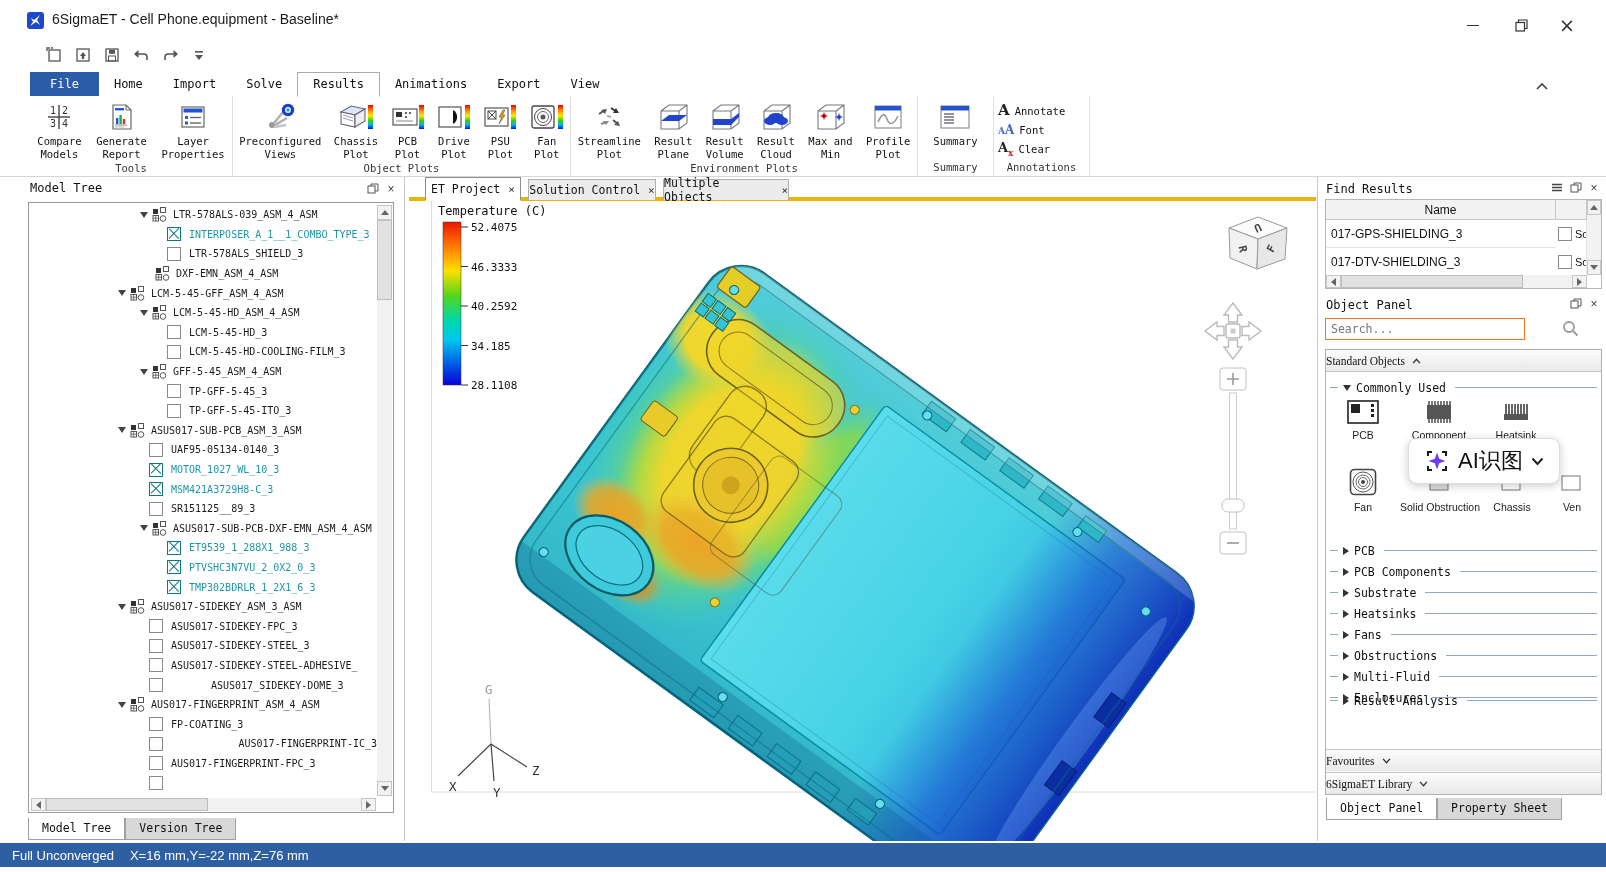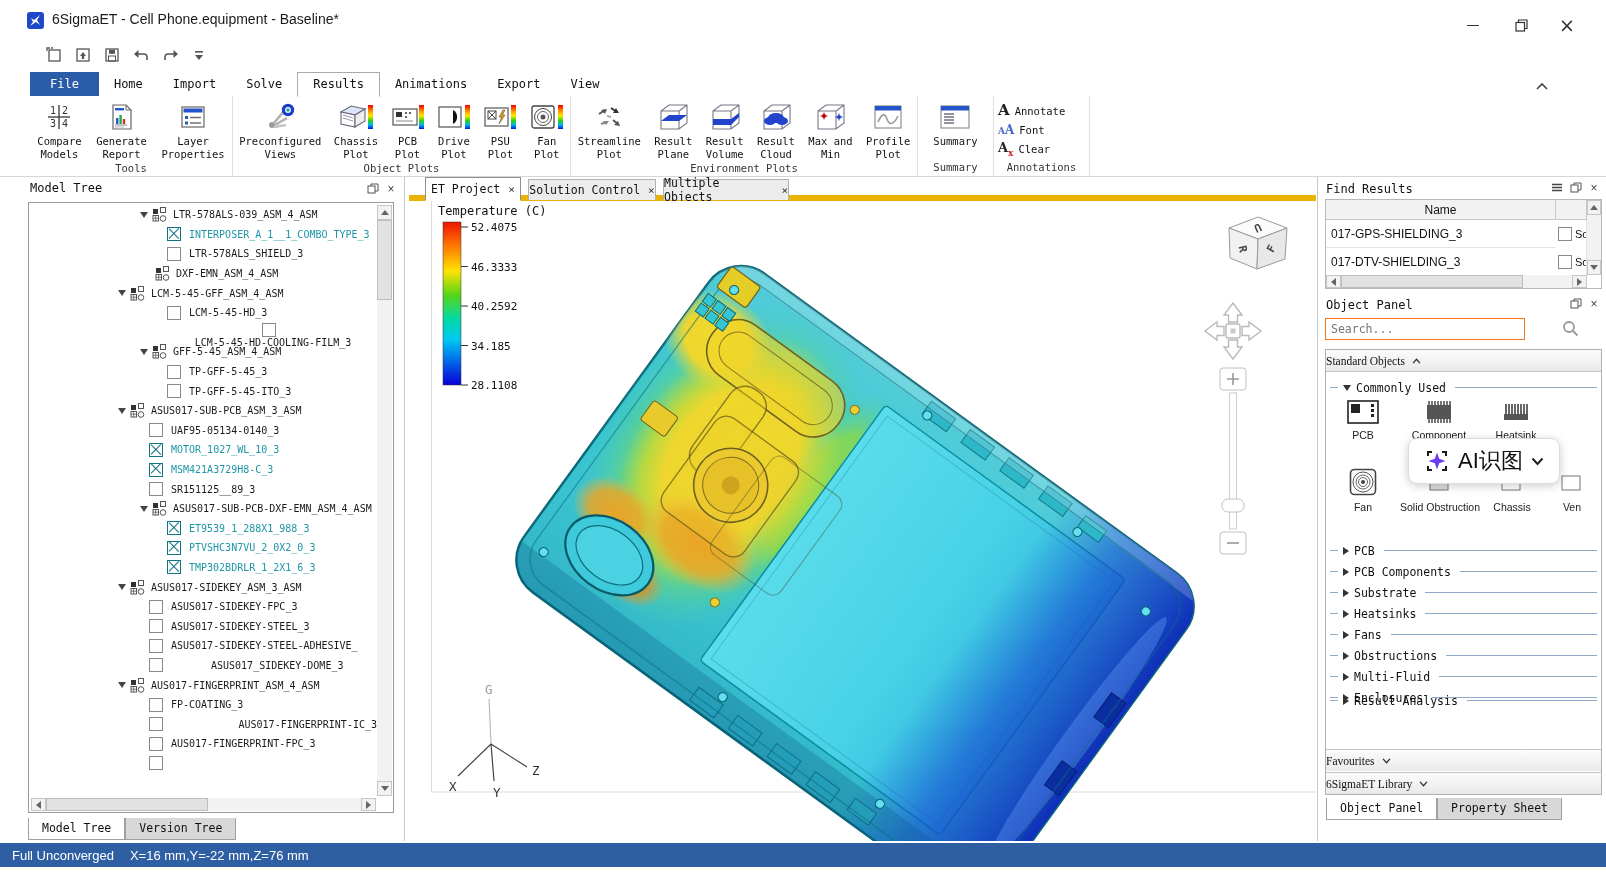--- a/index.html
+++ b/index.html
@@ -71,21 +71,21 @@
   .tri.left{border-top:4px solid transparent;border-bottom:4px solid transparent;border-right:5px solid #666}
   .tri.right{border-top:4px solid transparent;border-bottom:4px solid transparent;border-left:5px solid #666}
   #mt-vscroll{position:absolute;right:1px;top:2px;width:15px;bottom:16px}
   #mt-hscroll{position:absolute;left:2px;bottom:1px;height:13px;right:17px}
   #lp-tabs{position:absolute;left:28px;top:641px;height:22px;display:flex}
   .ptab{font-family:"DejaVu Sans Mono",monospace;font-size:11.5px;padding:0 13px;line-height:20px;border:1px solid #a0a0a0;border-top:none;background:#d8d8d8}
   .ptab.active{background:#fff}
 
   
   #center{position:absolute;left:409px;top:177px;width:907px;height:664px}
-  #vp-tabs{position:absolute;left:0;top:0;width:100%;height:24px;border-bottom:6px solid #eab308;box-sizing:border-box}
+  #vp-tabs{position:absolute;left:0;top:0;width:100%;height:24px;border-bottom:4px solid #eab308;box-sizing:border-box}
   .vtab{position:absolute;top:2px;height:21px;background:#ececec;border:1px solid #b0b0b0;border-bottom:none;font-family:"DejaVu Sans Mono",monospace;font-size:11.5px;display:flex;align-items:center;justify-content:center;gap:8px;box-sizing:border-box}
   .vtab.active{top:0;height:24px;background:#fff;border:1px solid #8f8f8f;border-bottom:1px solid #fff;z-index:2}
   .vtab .x{font-size:11px;color:#333}
   #scene-wrap{position:absolute;left:0;top:24px;width:907px;height:640px;background:#fff}
 
   
   #right-panel{position:absolute;left:1320px;top:177px;width:286px;height:664px;background:#fff}
   #fr-title{position:absolute;left:6px;top:5px;font-family:"DejaVu Sans Mono",monospace;font-size:12px}
   #fr-table{position:absolute;left:5px;top:22px;width:277px;height:90px;border:1px solid #b8b8b8;box-sizing:border-box}
   .fr-hcell{position:absolute;top:0;height:20px;background:#f2f2f2;border-right:1px solid #c8c8c8;border-bottom:1px solid #c8c8c8;box-sizing:border-box;font-size:12px;display:flex;align-items:center;justify-content:center}
@@ -513,25 +513,36 @@
           <span class="arrow"></span>
           <svg width="15" height="15" viewBox="0 0 15 15" class="asmic">
             <rect x="1" y="2" width="5" height="5" fill="#333"></rect>
             <rect x="8.5" y="0.5" width="5" height="5" fill="none" stroke="#555"></rect>
             <rect x="1" y="8.5" width="5.5" height="5.5" fill="none" stroke="#555"></rect>
             <path d="M1 11.2 H6.5 M3.7 8.5 V14" stroke="#555" stroke-width="0.8"></path>
             <circle cx="11" cy="11.5" r="2.8" fill="none" stroke="#555"></circle>
           </svg>
           <span class="lbl">LCM-5-45-GFF_ASM_4_ASM</span>
         </div>
+        <div class="trow" style="padding-left: 111px;">
+          <span class="arrow"></span>
+          <svg width="15" height="15" viewBox="0 0 15 15" class="asmic">
+            <rect x="1" y="2" width="5" height="5" fill="#333"></rect>
+            <rect x="8.5" y="0.5" width="5" height="5" fill="none" stroke="#555"></rect>
+            <rect x="1" y="8.5" width="5.5" height="5.5" fill="none" stroke="#555"></rect>
+            <path d="M1 11.2 H6.5 M3.7 8.5 V14" stroke="#555" stroke-width="0.8"></path>
+            <circle cx="11" cy="11.5" r="2.8" fill="none" stroke="#555"></circle>
+          </svg>
+          <span class="lbl">LCM-5-45-HD_ASM_4_ASM</span>
+        </div>
         <div class="trow" style="padding-left: 138px;">
           <span class="cb"></span>
           <span class="lbl">LCM-5-45-HD_3</span>
         </div>
-        <div class="trow" style="padding-left: 138px; flex-direction: column;">
+        <div class="trow" style="padding-left: 138px;">
           <span class="cb"></span>
           <span class="lbl">LCM-5-45-HD-COOLING-FILM_3</span>
         </div>
         <div class="trow" style="padding-left: 111px;">
           <span class="arrow"></span>
           <svg width="15" height="15" viewBox="0 0 15 15" class="asmic">
             <rect x="1" y="2" width="5" height="5" fill="#333"></rect>
             <rect x="8.5" y="0.5" width="5" height="5" fill="none" stroke="#555"></rect>
             <rect x="1" y="8.5" width="5.5" height="5.5" fill="none" stroke="#555"></rect>
             <path d="M1 11.2 H6.5 M3.7 8.5 V14" stroke="#555" stroke-width="0.8"></path>

